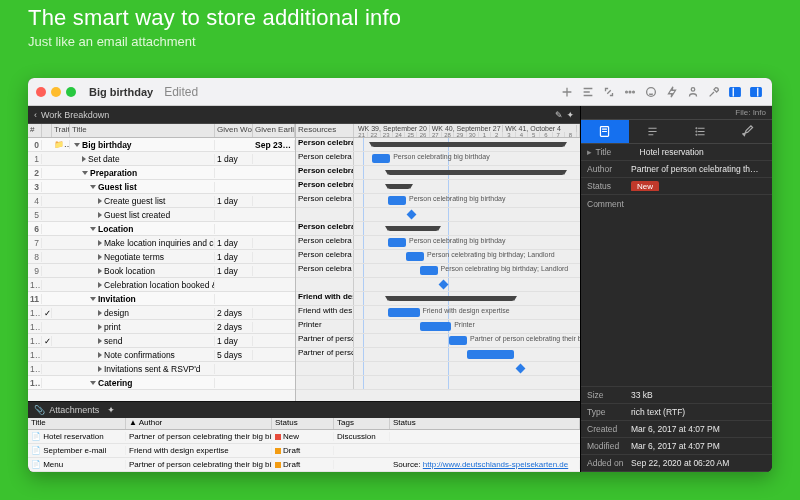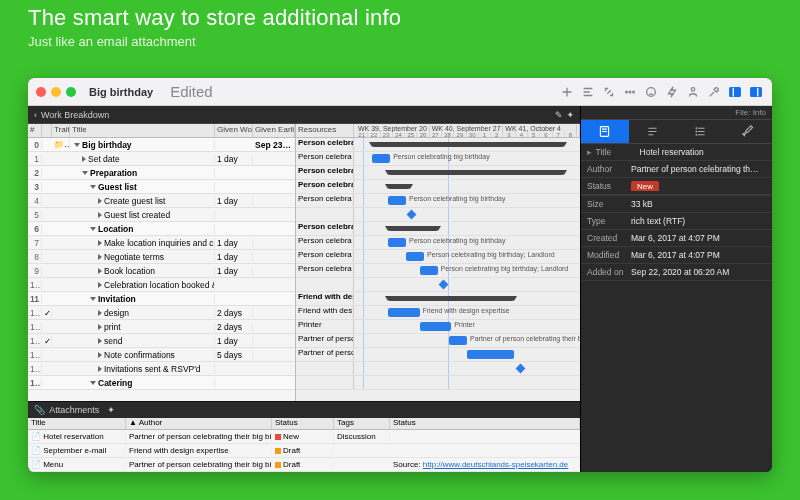--- a/index.html
+++ b/index.html
@@ -6,21 +6,21 @@
 body{background:#3bc22e;width:800px;height:500px;overflow:hidden}
 .hero{padding:5px 28px 14px}
 .hero h1{color:#fff;font-size:22px;font-weight:500;letter-spacing:.2px}
 .hero p{color:#dff7d8;font-size:13px;margin-top:3px}
 .win{position:absolute;left:28px;top:78px;width:744px;height:394px;background:#1e1e1e;border-radius:6px;box-shadow:0 6px 20px rgba(0,0,0,.3);overflow:hidden;display:flex;flex-direction:column}
 .tbar{height:28px;background:#f2f2f4;display:flex;align-items:center;padding:0 8px;gap:5px;border-bottom:1px solid #d0d0d0}
 .traffic{display:flex;gap:5px}
 .dot{width:10px;height:10px;border-radius:50%}
 .dot.r{background:#ff5f57}.dot.y{background:#febc2e}.dot.g{background:#28c840}
 .ttitle{margin-left:8px;font-size:11px;font-weight:600;color:#333}
-.tsub{margin-left:12px;font-size:15px;color:#888}
+.tsub{margin-left:6px;font-size:12px;color:#888}
 .tspacer{flex:1}
 .ticon{width:16px;height:16px;color:#888;display:flex;align-items:center;justify-content:center;font-size:12px}
 .ticon svg{width:14px;height:14px;fill:none;stroke:#888;stroke-width:1.5}
 .ticon.blue svg{stroke:#1570ef;fill:#1570ef}
 .body{flex:1;display:flex;min-height:0}
 .left{flex:1;display:flex;flex-direction:column;min-width:0;background:#2a2a2a}
 .right{width:192px;background:#2a2a2a;border-left:1px solid #000;display:flex;flex-direction:column;font-size:9px;color:#ccc}
 .dkbar{height:18px;background:#2a2a2a;display:flex;align-items:center;padding:0 6px;gap:4px;color:#ccc;font-size:9px;border-bottom:1px solid #444}
 .dkbar .sp{flex:1}
 .main{flex:1;display:flex;min-height:0;background:#eee}
@@ -929,20 +929,21 @@
           <div class="rval">Hotel reservation</div>
         </div>
       <div class="rrow">
           <div class="rlab">Author</div>
           <div class="rval">Partner of person celebrating th…</div>
         </div>
       <div class="rrow">
           <div class="rlab">Status</div>
           <div class="rval"><span class="badge">New</span></div>
         </div>
+      <div class="rcomm">Comment</div>
       <div class="rmeta" id="rmeta">
           <div class="rrow">
             <div class="rlab">Size</div>
             <div class="rval">33 kB</div>
           </div>
           <div class="rrow">
             <div class="rlab">Type</div>
             <div class="rval">rich text (RTF)</div>
           </div>
           <div class="rrow">

